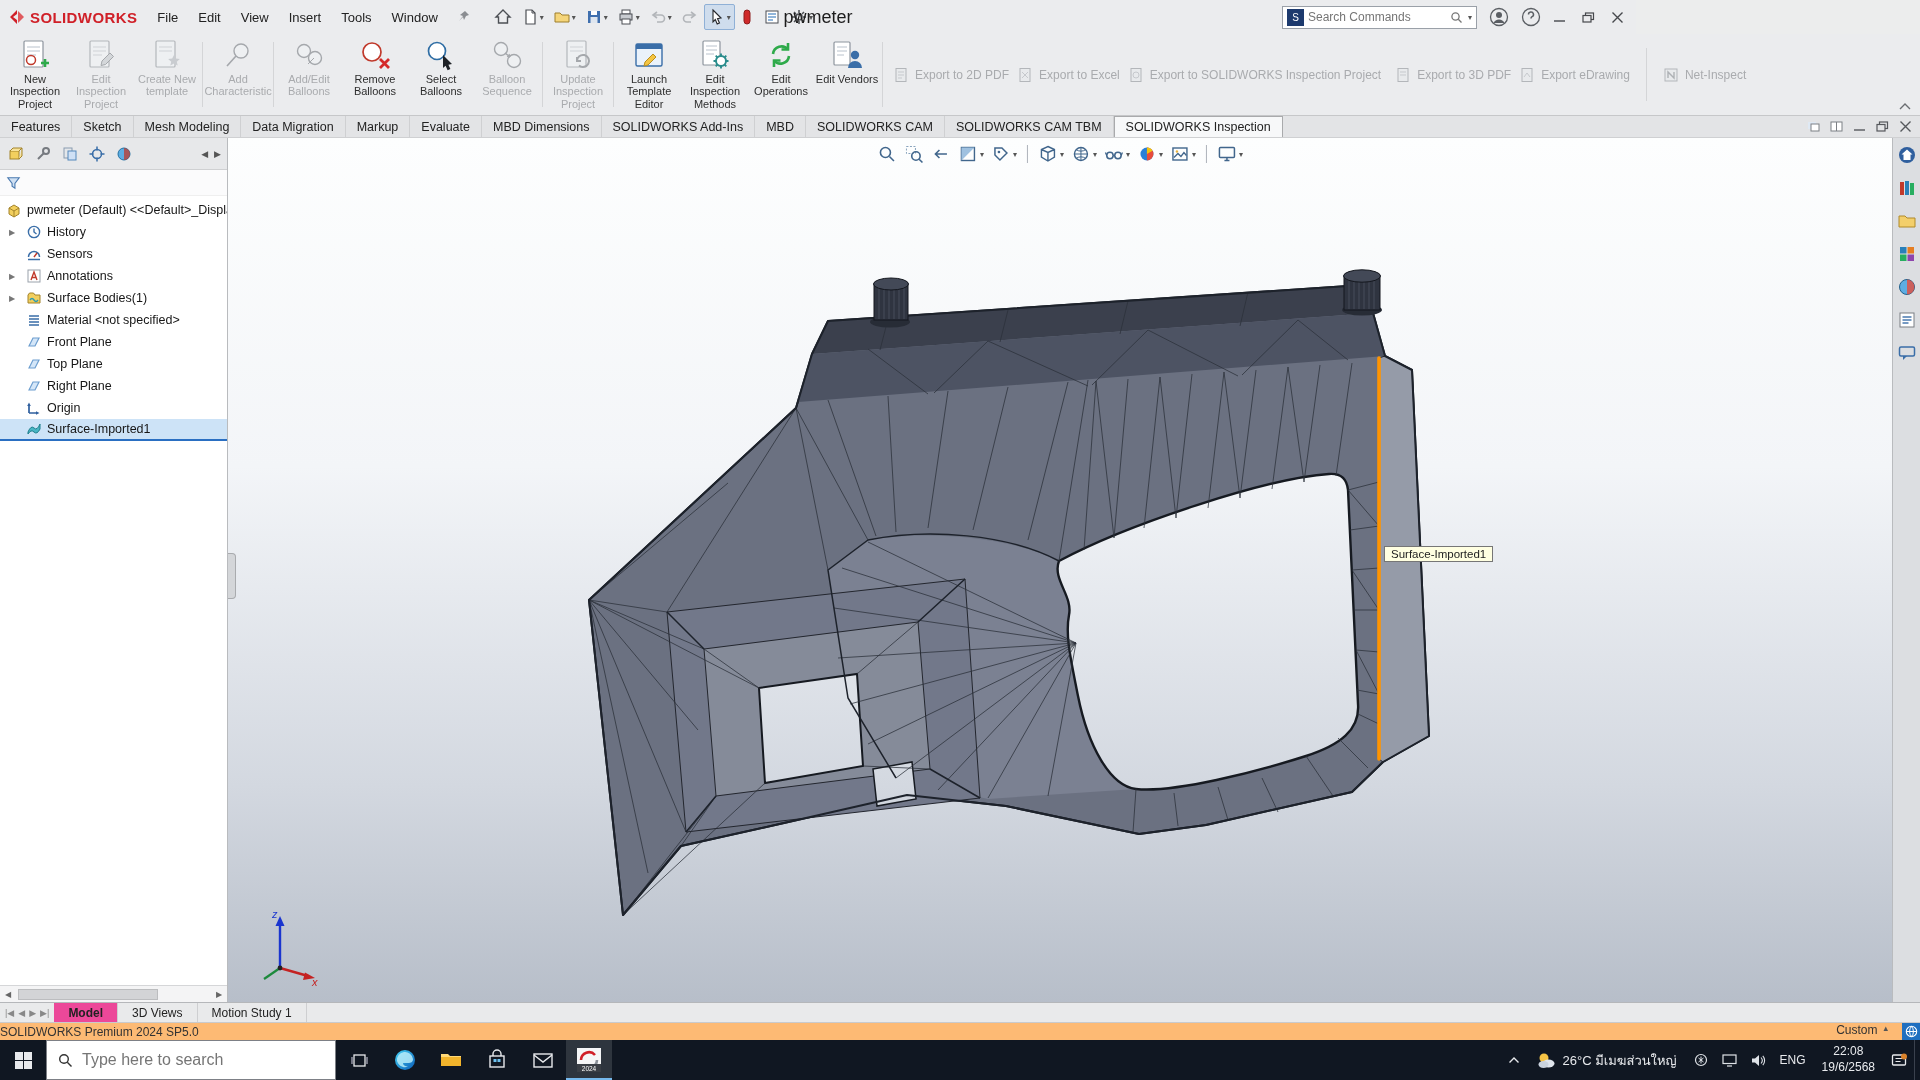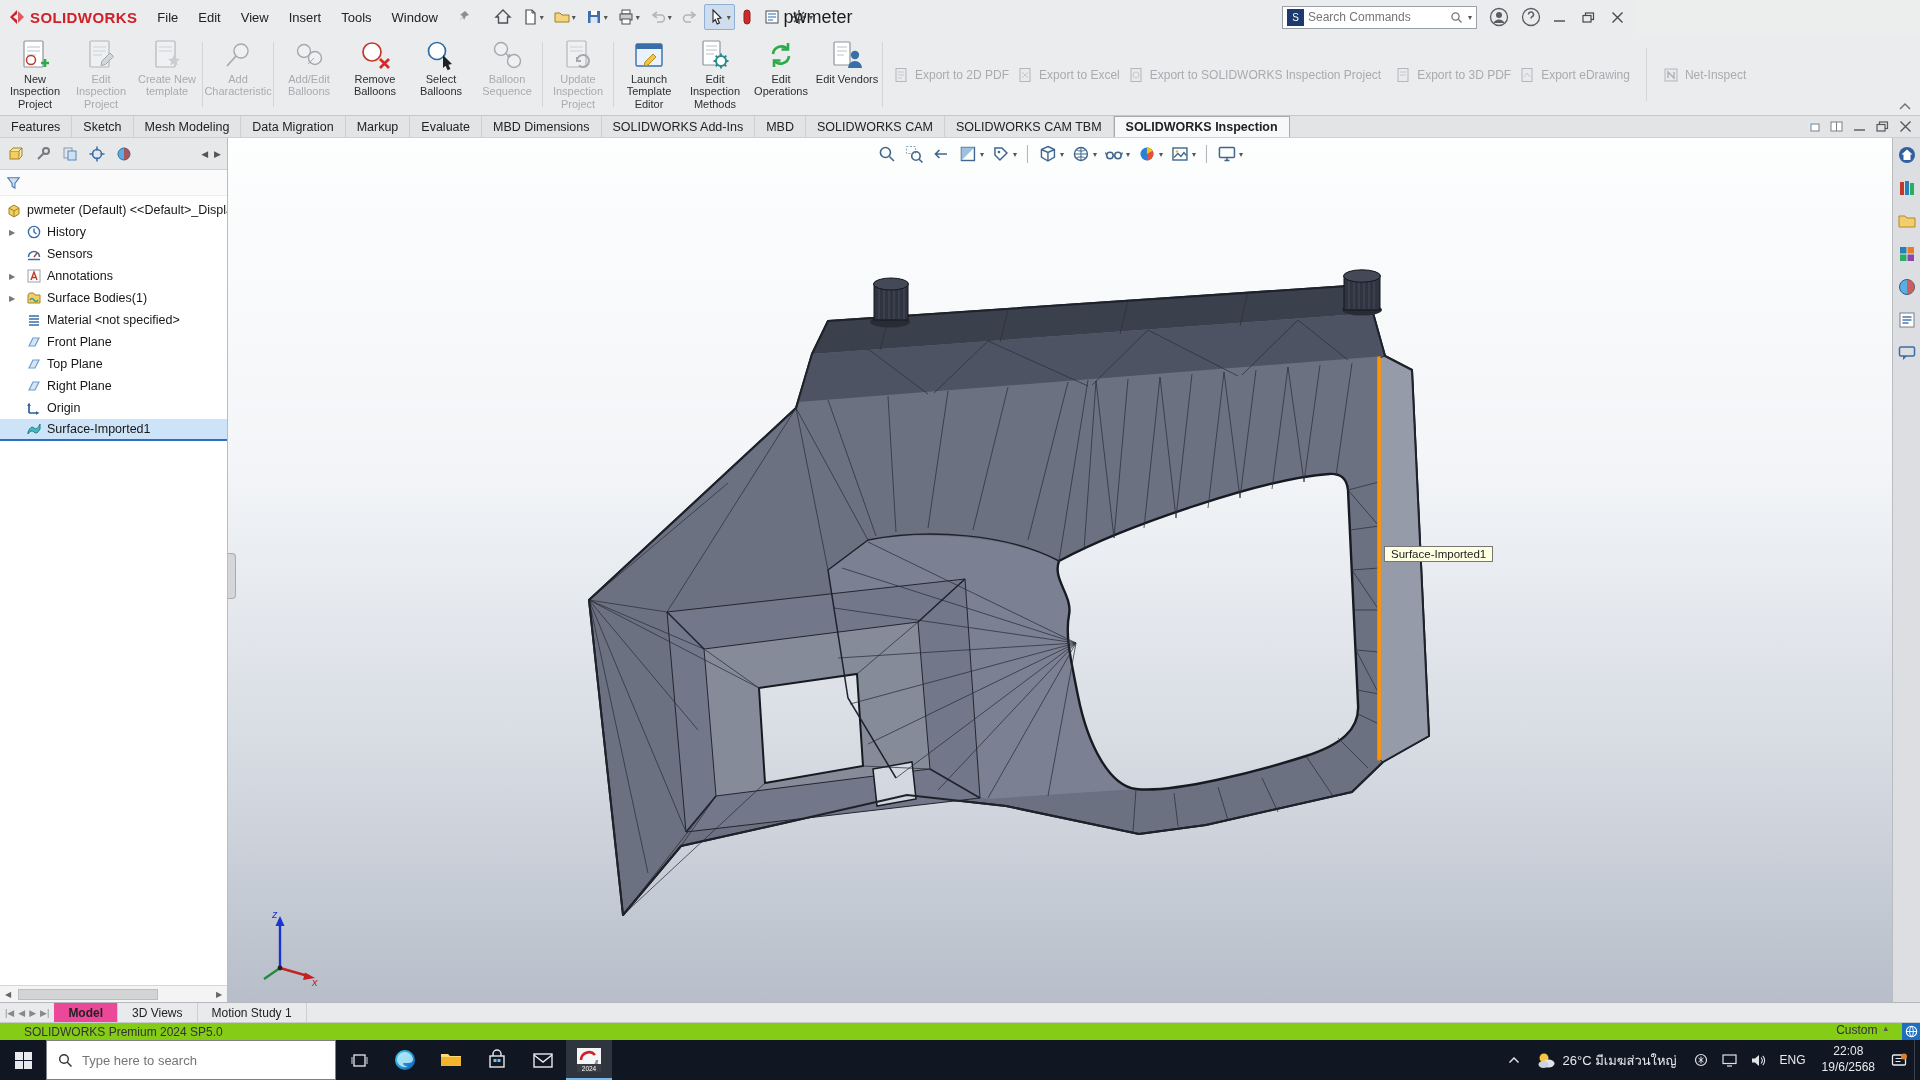--- a/index.html
+++ b/index.html
@@ -32,21 +32,21 @@
 .rbtn.disabled .rlabel{color:#a9abae}
 .rsep{width:1px;background:#d4d5d7;margin:6px 2px}
 .export-area{display:flex;padding:6px 8px;gap:14px}
 .export-col{display:flex;flex-direction:row;gap:8px}
 .export-item{display:flex;align-items:center;gap:6px;font-size:12px;color:#a9abae;white-space:nowrap}
 #ribbon-collapse{position:absolute;right:8px;bottom:4px}
 
 
 #tabrow{position:absolute;left:0;top:116px;width:1920px;height:22px;background:#e3e4e6;display:flex;align-items:stretch;border-bottom:1px solid #cfd0d2}
 .tab{font-size:12.5px;color:#222;padding:3px 11px;border-right:1px solid #cfd0d2;display:flex;align-items:center;cursor:pointer}
-.tab.active{background:#f7f8f9;font-weight:bold;border:1px solid #a9aaac;border-bottom:none}
+.tab.active{background:#f7f8f9;font-weight:normal;border:1px solid #a9aaac;border-bottom:none}
 .tabrow-right{margin-left:auto;display:flex;align-items:center;gap:10px;padding-right:8px}
 
 
 #content{position:absolute;left:0;top:138px;width:1920px;height:864px}
 
 
 #leftpanel{position:absolute;left:0;top:0;width:228px;height:864px;background:#fff;border-right:1px solid #b9bbbe;display:flex;flex-direction:column}
 .panel-tabs{height:32px;background:#e7e8ea;border-bottom:1px solid #cfd0d2;display:flex;align-items:center;gap:7px;padding:0 6px}
 .ptab{width:20px;height:20px;display:flex;align-items:center;justify-content:center}
 .pt-arrows{margin-left:auto;display:flex;gap:6px;font-size:9px;color:#555}
@@ -80,30 +80,30 @@
 #taskpane{position:absolute;right:0;top:0;width:28px;height:864px;background:#dcdee1;border-left:1px solid #b9bbbe;display:flex;flex-direction:column;align-items:center;padding-top:6px;gap:11px}
 .tp-btn{width:22px;height:22px;display:flex;align-items:center;justify-content:center}
 
 
 #modelbar{position:absolute;left:0;top:1002px;width:1920px;height:20px;background:#e9eaeb;border-top:1px solid #b5b7ba;display:flex;align-items:stretch;font-size:12px}
 .nav-btns{display:flex;align-items:center;padding:0 5px;gap:4px;color:#888;font-size:9px}
 .mtab{display:flex;align-items:center;padding:0 14px;border-right:1px solid #cecfd1;color:#222;cursor:pointer}
 .mtab.active{background:#ec4899;font-weight:bold}
 
 
-#statusbar{position:absolute;left:0;top:1022px;width:1920px;height:18px;background:#84cc16;border-top:1px solid #c9cacc;display:flex;align-items:center;font-size:12px;color:#333;padding-left:24px}
+#statusbar{position:absolute;left:0;top:1022px;width:1920px;height:18px;background:#fdba74;border-top:1px solid #c9cacc;display:flex;align-items:center;font-size:12px;color:#333;padding-left:0}
 .sb-right{margin-left:auto;display:flex;align-items:flex-start;gap:6px}
 .sb-caret{font-size:9px;color:#555}
 .globe-btn{width:18px;height:18px;background:#1f6fc0;display:flex;align-items:center;justify-content:center;margin-left:8px}
 
 
 #taskbar{position:absolute;left:0;top:1040px;width:1920px;height:40px;background:#101722;display:flex;align-items:center;color:#e8eaed}
 .tb-btn{width:46px;height:40px;display:flex;align-items:center;justify-content:center;cursor:pointer}
 .tb-search{width:290px;height:40px;background:#fff;display:flex;align-items:center;gap:9px;padding:0 11px;border:1px solid #7d8086}
-.tb-search input{border:none;outline:none;font-size:13px;color:#4d7c0f;flex:1;min-width:0}
+.tb-search input{border:none;outline:none;font-size:16px;color:#4d7c0f;flex:1;min-width:0}
 .app-btn{width:46px;height:40px;display:flex;align-items:center;justify-content:center;cursor:pointer}
 .app-btn.active{background:rgba(255,255,255,.13);box-shadow:inset 0 -2px 0 #76b9ed}
 .tray{margin-left:auto;display:flex;align-items:center;height:40px}
 .tray-item{padding:0 7px;display:flex;align-items:center;justify-content:center;font-size:12px;height:40px;cursor:pointer}
 .weather{display:flex;align-items:center;gap:7px;font-size:13px;padding:0 10px}
 .clock{display:flex;flex-direction:column;align-items:center;justify-content:center;font-size:12px;line-height:1.3;padding:0 9px}
 .show-desktop{width:6px;height:40px;border-left:1px solid #3a414d}
 </style>
 </head>
 <body>

